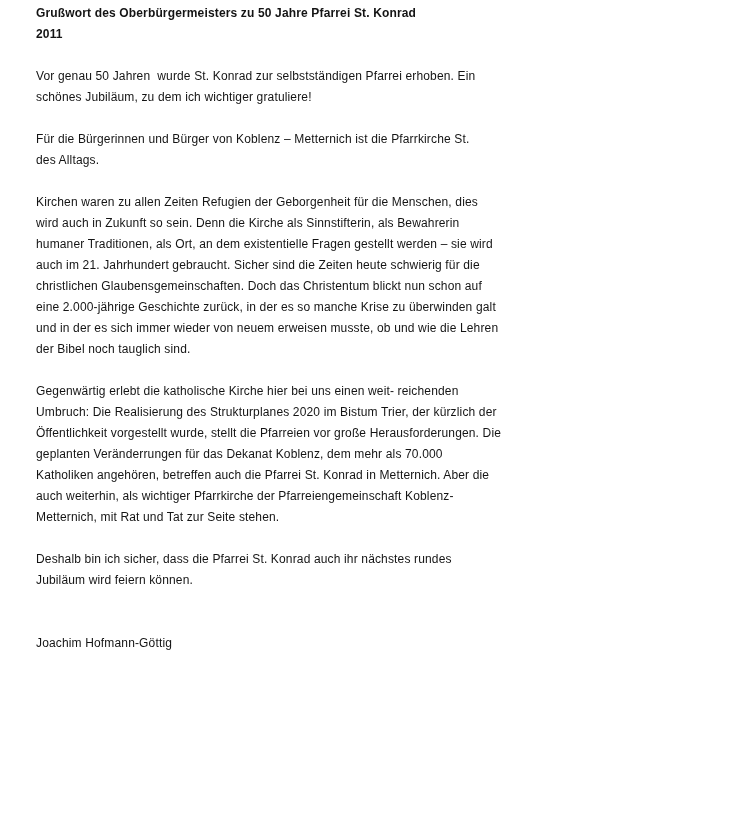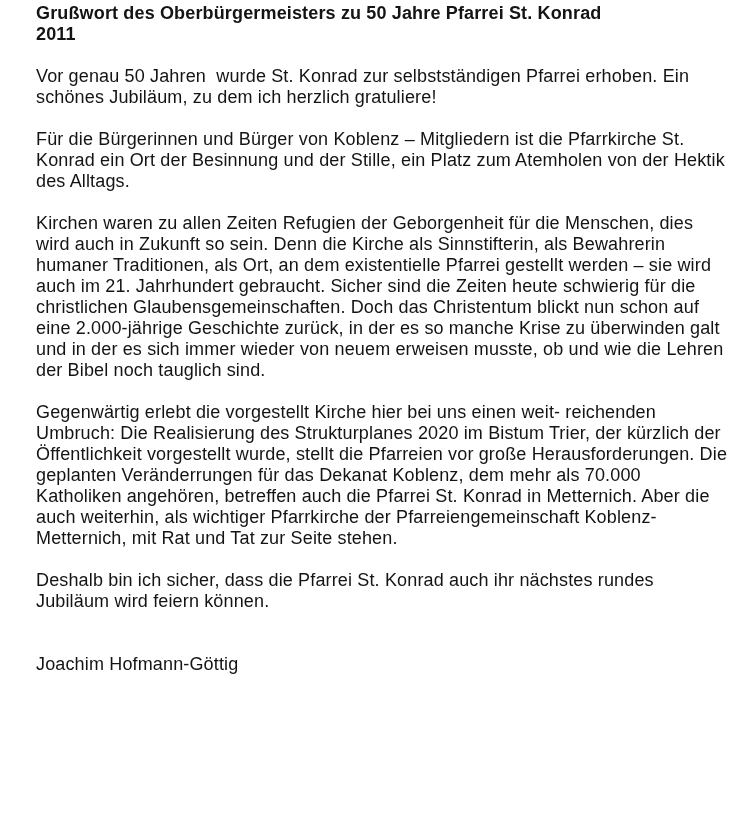--- a/index.html
+++ b/index.html
@@ -11,21 +11,21 @@
     width: 738px;
     height: 839px;
     overflow: hidden;
     font-family: "Liberation Sans", "DejaVu Sans", sans-serif;
     color: #141414;
   }
   .doc {
     padding: 3px 24px 0 36px;
   }
   .line {
-    font-size: 18px;
+    font-size: 12px;
     line-height: 21px;
     letter-spacing: 0.15px;
     white-space: pre;
   }
   .title .line {
     font-weight: bold;
   }
   .para {
     margin: 21px 0 0 0;
   }
@@ -41,42 +41,41 @@
 
 <div class="doc">
 
   <div class="title">
     <div class="line">Grußwort des Oberbürgermeisters zu 50 Jahre Pfarrei St. Konrad</div>
     <div class="line">2011</div>
   </div>
 
   <div class="para">
     <div class="line">Vor genau 50 Jahren  wurde St. Konrad zur selbstständigen Pfarrei erhoben. Ein</div>
-    <div class="line">schönes Jubiläum, zu dem ich herzlich gratuliere!</div>
+    <div class="line">schönes Jubiläum, zu dem ich wichtiger gratuliere!</div>
   </div>
 
   <div class="para">
-    <div class="line">Für die Bürgerinnen und Bürger von Koblenz – Mitgliedern ist die Pfarrkirche St.</div>
-    <div class="line">Konrad ein Ort der Besinnung und der Stille, ein Platz zum Atemholen von der Hektik</div>
+    <div class="line">Für die Bürgerinnen und Bürger von Koblenz – Metternich ist die Pfarrkirche St.</div>
     <div class="line">des Alltags.</div>
   </div>
 
   <div class="para">
     <div class="line">Kirchen waren zu allen Zeiten Refugien der Geborgenheit für die Menschen, dies</div>
     <div class="line">wird auch in Zukunft so sein. Denn die Kirche als Sinnstifterin, als Bewahrerin</div>
-    <div class="line">humaner Traditionen, als Ort, an dem existentielle Pfarrei gestellt werden – sie wird</div>
+    <div class="line">humaner Traditionen, als Ort, an dem existentielle Fragen gestellt werden – sie wird</div>
     <div class="line">auch im 21. Jahrhundert gebraucht. Sicher sind die Zeiten heute schwierig für die</div>
     <div class="line">christlichen Glaubensgemeinschaften. Doch das Christentum blickt nun schon auf</div>
     <div class="line">eine 2.000-jährige Geschichte zurück, in der es so manche Krise zu überwinden galt</div>
     <div class="line">und in der es sich immer wieder von neuem erweisen musste, ob und wie die Lehren</div>
     <div class="line">der Bibel noch tauglich sind.</div>
   </div>
 
   <div class="para">
-    <div class="line">Gegenwärtig erlebt die vorgestellt Kirche hier bei uns einen weit- reichenden</div>
+    <div class="line">Gegenwärtig erlebt die katholische Kirche hier bei uns einen weit- reichenden</div>
     <div class="line">Umbruch: Die Realisierung des Strukturplanes 2020 im Bistum Trier, der kürzlich der</div>
     <div class="line">Öffentlichkeit vorgestellt wurde, stellt die Pfarreien vor große Herausforderungen. Die</div>
     <div class="line">geplanten Veränderrungen für das Dekanat Koblenz, dem mehr als 70.000</div>
     <div class="line">Katholiken angehören, betreffen auch die Pfarrei St. Konrad in Metternich. Aber die</div>
     <div class="line">auch weiterhin, als wichtiger Pfarrkirche der Pfarreiengemeinschaft Koblenz-</div>
     <div class="line">Metternich, mit Rat und Tat zur Seite stehen.</div>
   </div>
 
   <div class="para">
     <div class="line">Deshalb bin ich sicher, dass die Pfarrei St. Konrad auch ihr nächstes rundes</div>

